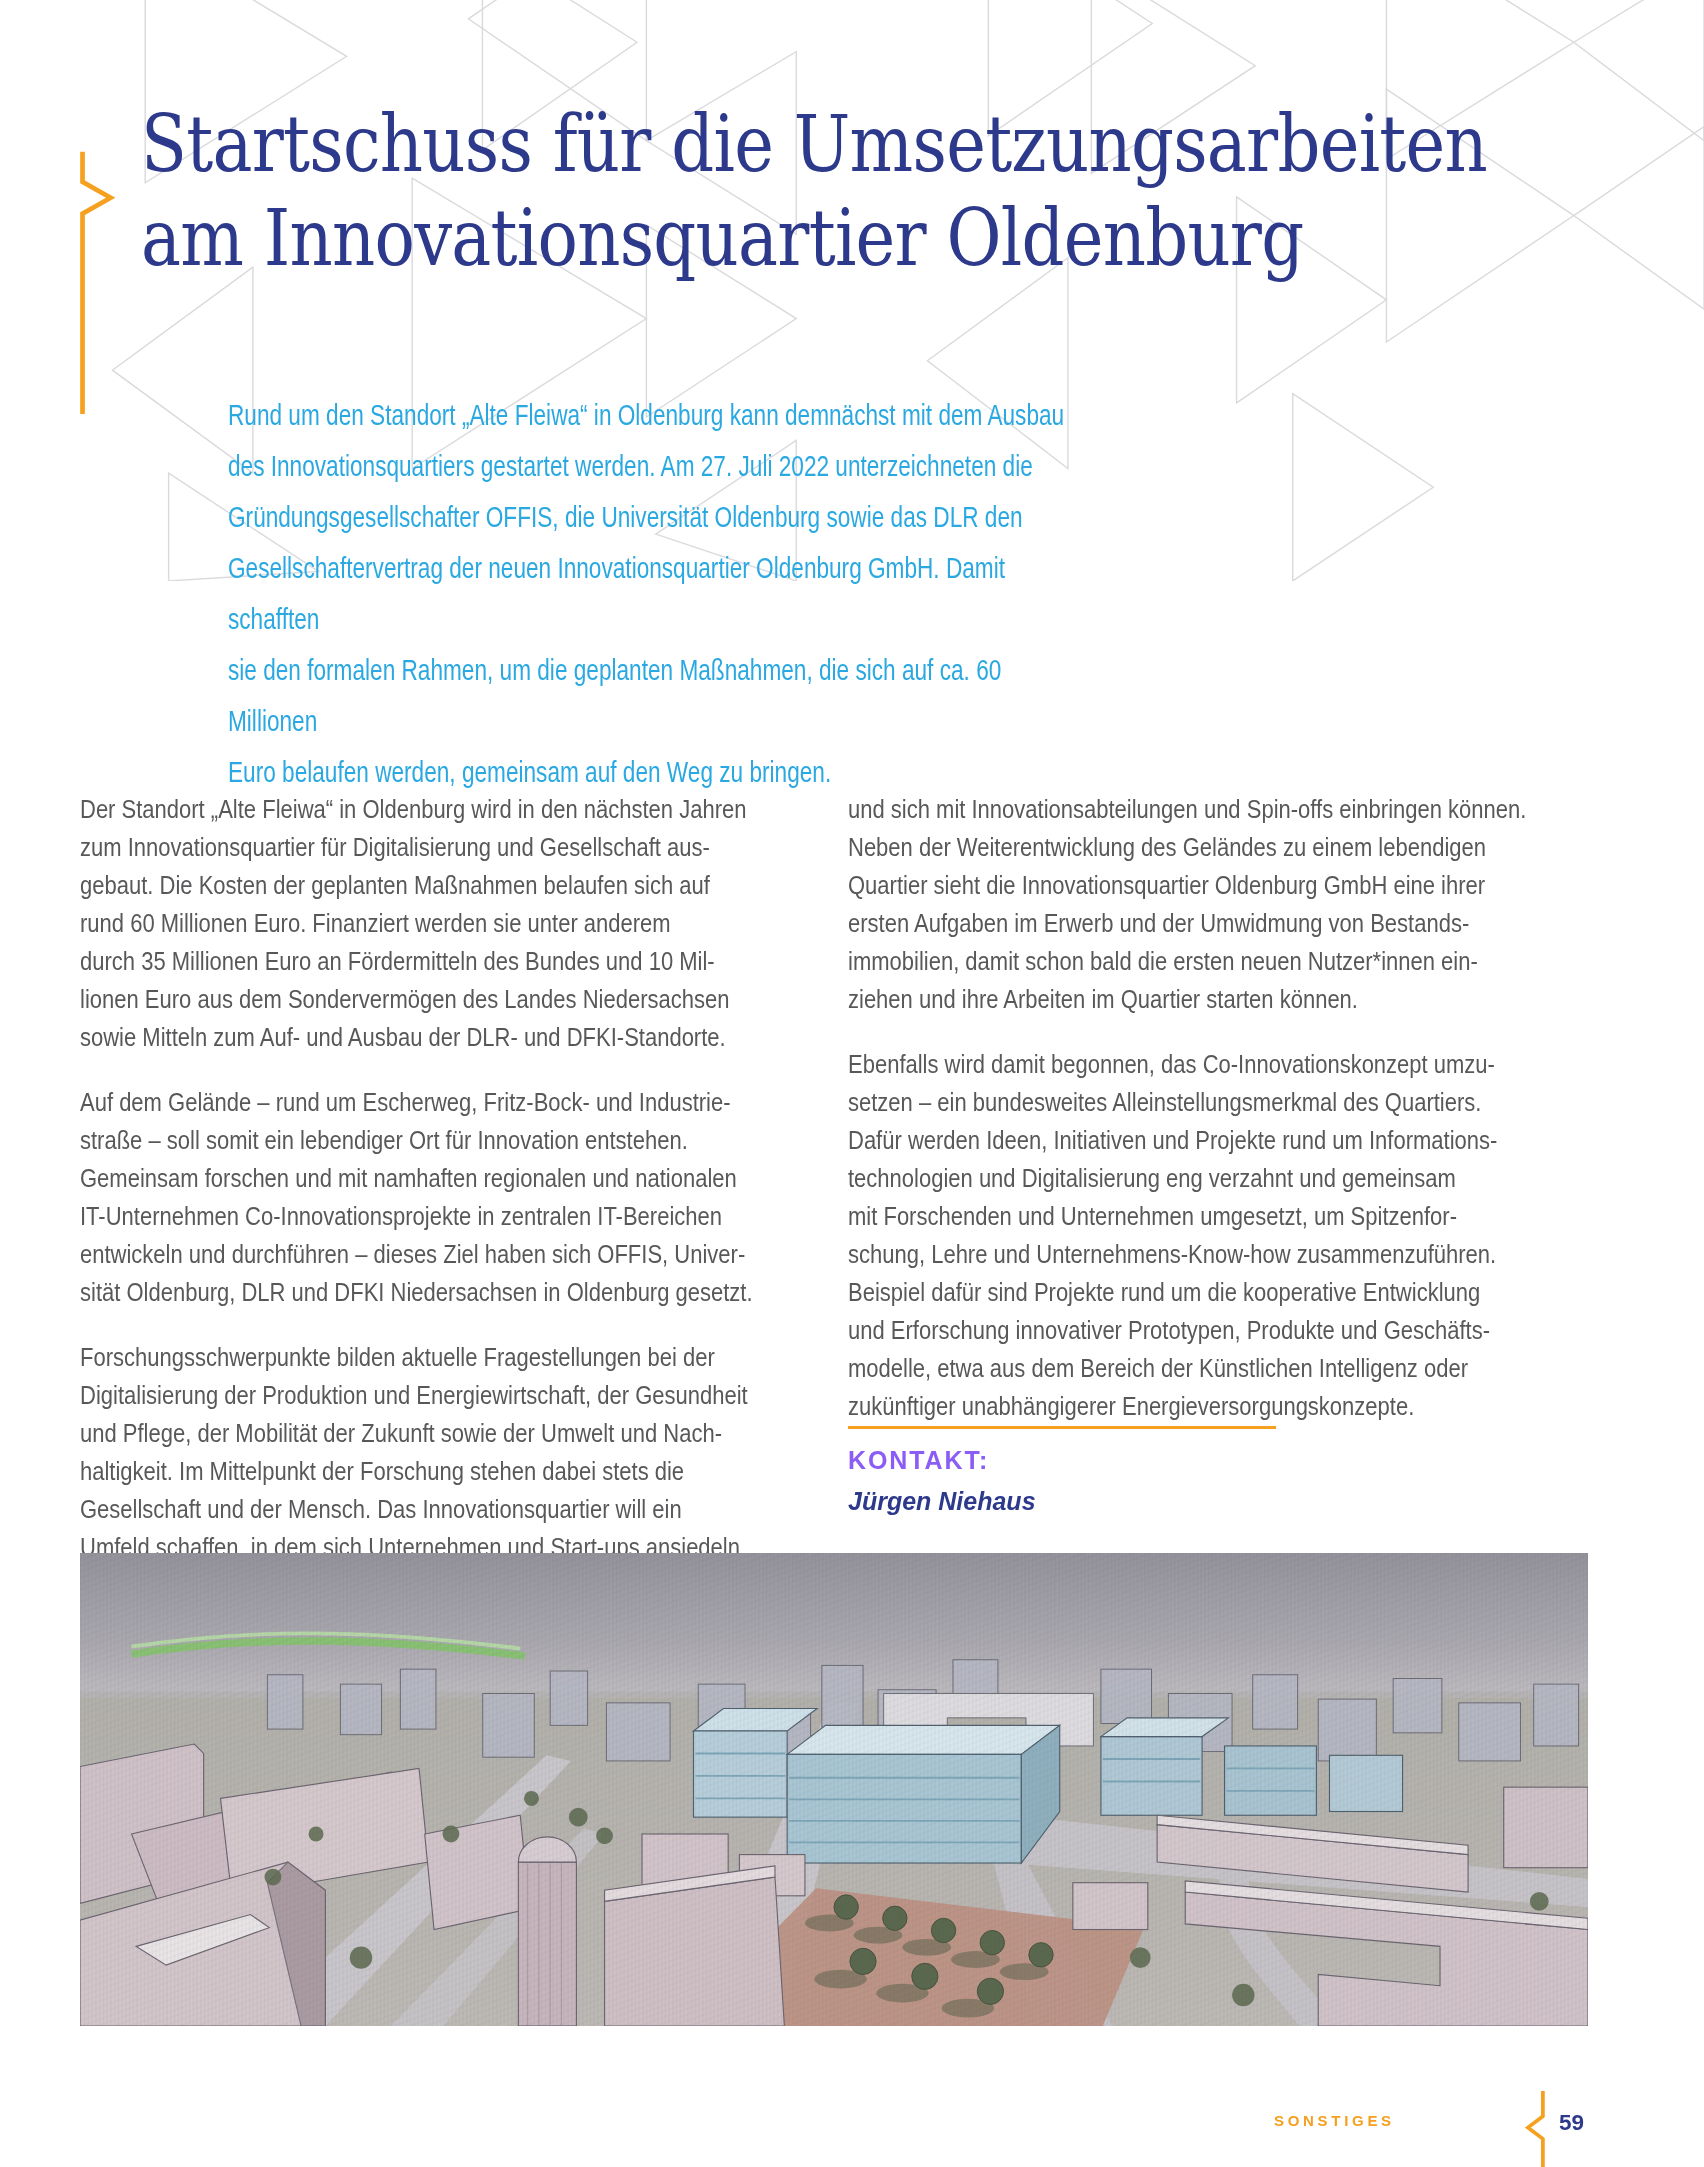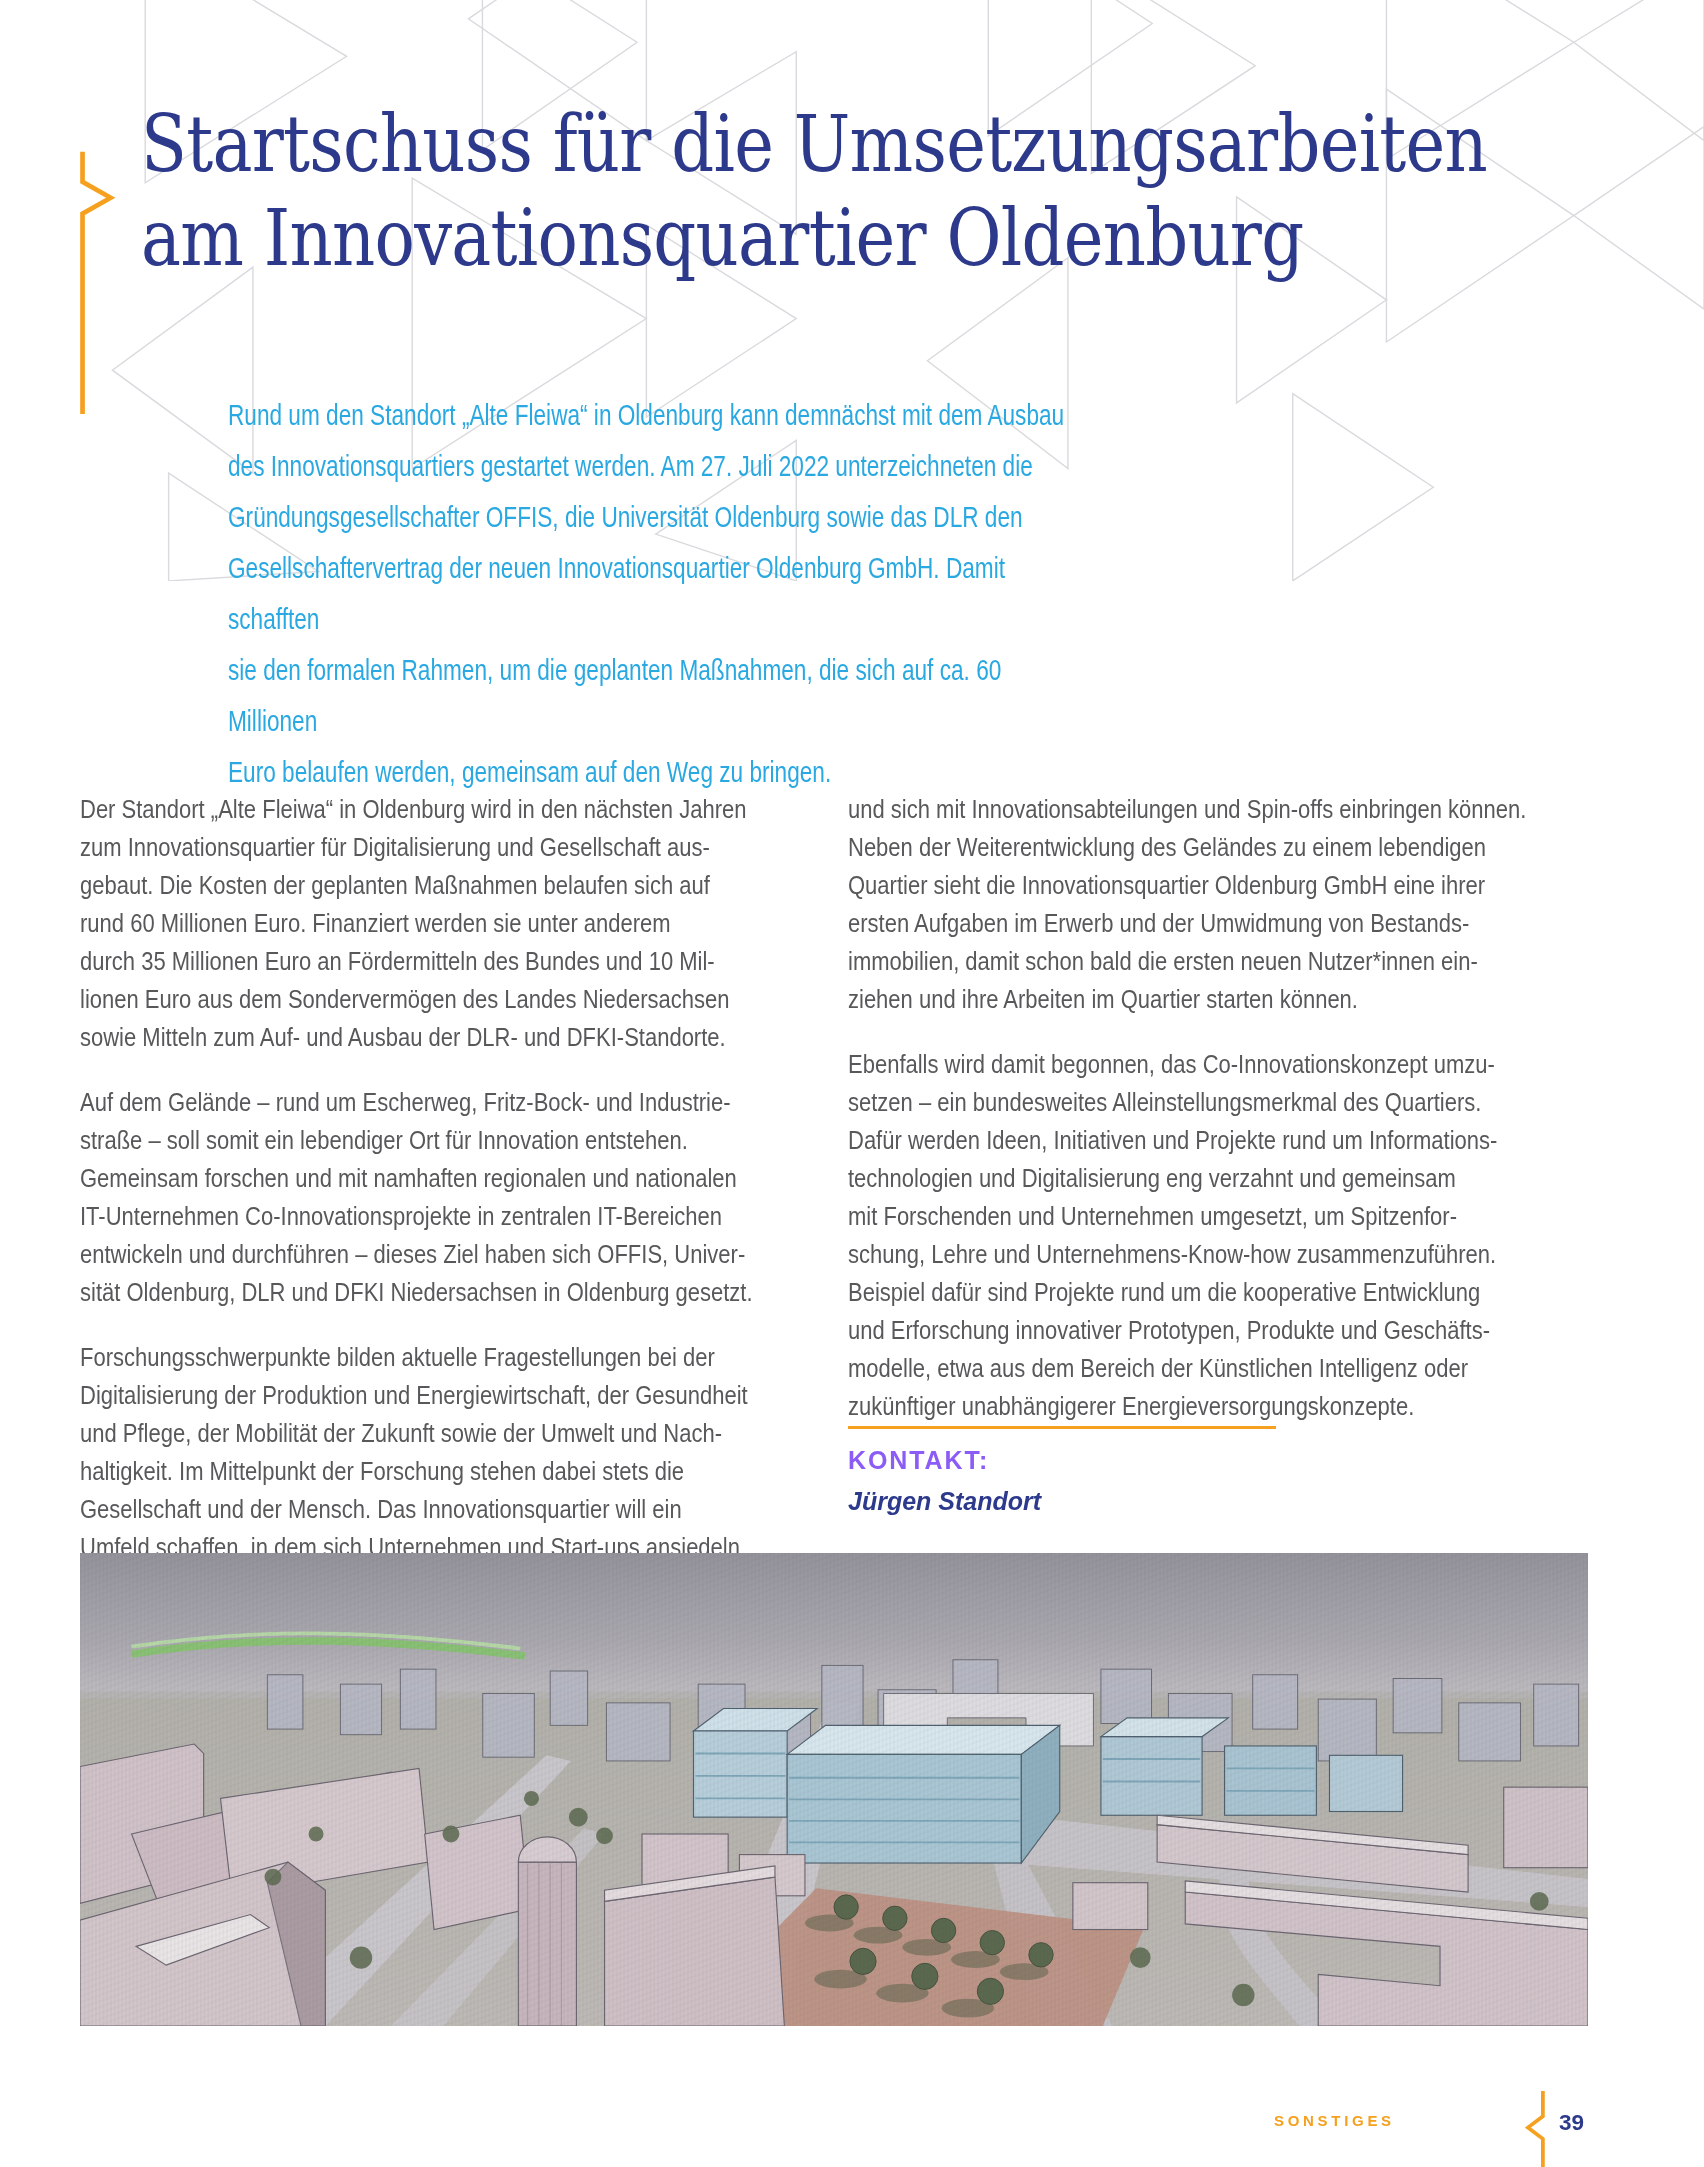--- a/index.html
+++ b/index.html
@@ -146,21 +146,21 @@
 schung, Lehre und Unternehmens-Know-how zusammenzuführen.
 Beispiel dafür sind Projekte rund um die kooperative Entwicklung
 und Erforschung innovativer Prototypen, Produkte und Geschäfts-
 modelle, etwa aus dem Bereich der Künstlichen Intelligenz oder
 zukünftiger unabhängigerer Energieversorgungskonzepte.</p>
   </div>
 
   <div class="contact">
     <div class="rule"></div>
     <div class="heading">KONTAKT:</div>
-    <div class="name">Jürgen Standort</div>
+    <div class="name">Jürgen Niehaus</div>
   </div>
 
   <svg class="rendering" viewBox="0 0 1610 505" preserveAspectRatio="none">
     <defs>
       <linearGradient id="gradTop" x1="0" y1="0" x2="0" y2="1">
         <stop offset="0" stop-color="#94929b"></stop>
         <stop offset="0.6" stop-color="#aaa8af"></stop>
         <stop offset="1" stop-color="#bfbcc1"></stop>
       </linearGradient>
       <linearGradient id="gradGround" x1="0" y1="0" x2="0" y2="1">
@@ -313,16 +313,16 @@
     </g>
 
     <rect x="0" y="0" width="1610" height="505" fill="url(#hatchV)"></rect>
     <rect x="0" y="0" width="1610" height="505" fill="url(#hatchD)"></rect>
   </svg>
 
   <div class="footer-section">SONSTIGES</div>
   <svg class="footer-chevron" width="32" height="76" viewBox="0 0 34 81">
     <polyline points="19,0 19,27 3,39 19,51 19,81" fill="none" stroke="#f5a01e" stroke-width="4" stroke-linejoin="miter"></polyline>
   </svg>
-  <div class="footer-page">39</div>
+  <div class="footer-page">59</div>
 
 </div>
 
 
 </body></html>

